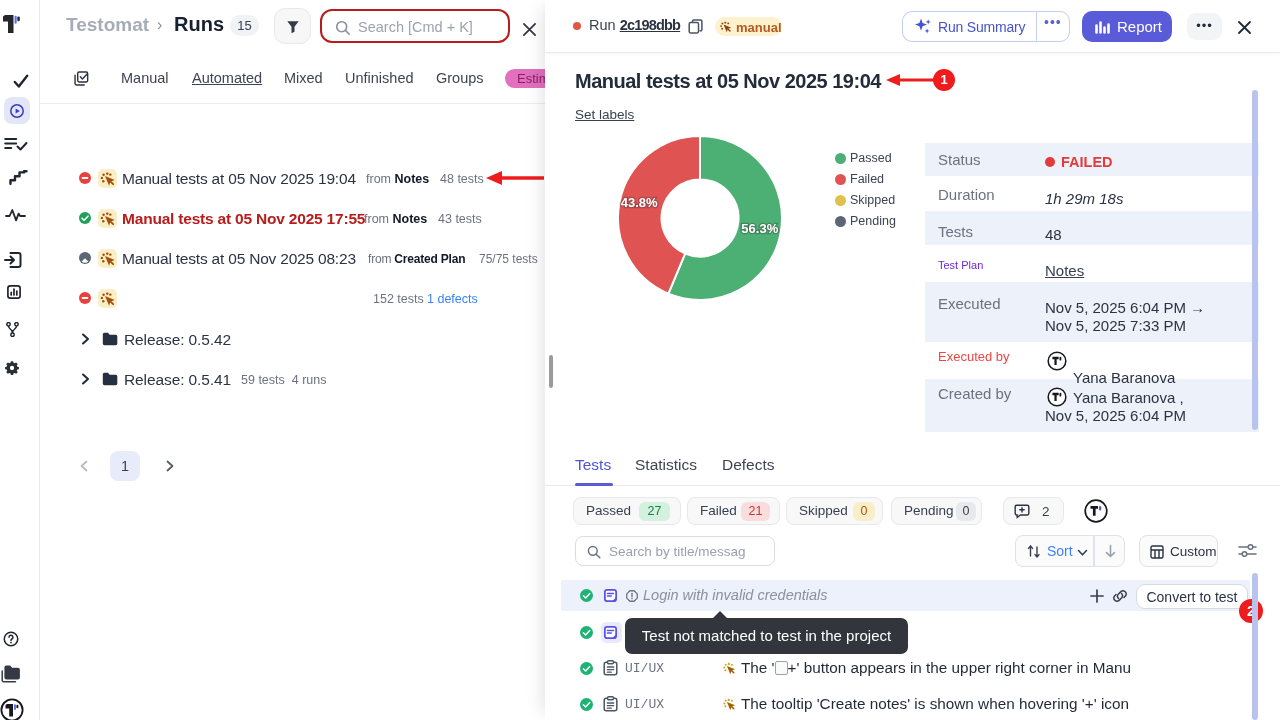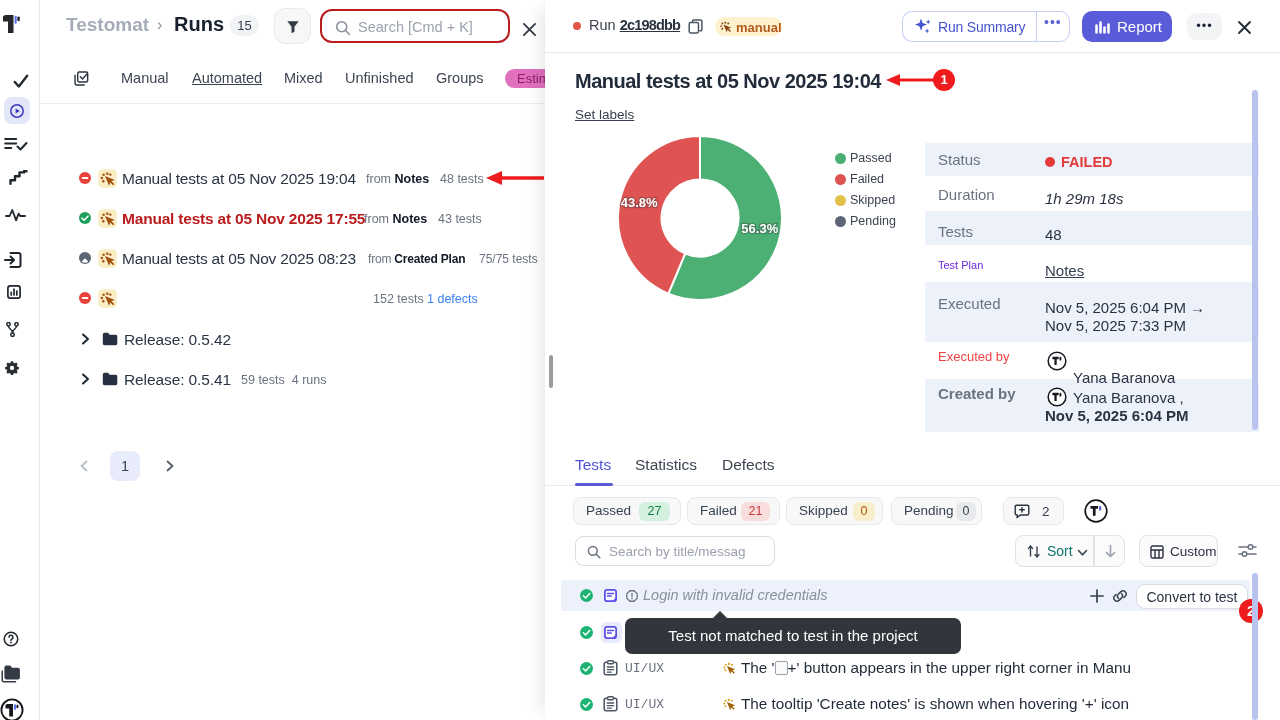--- a/index.html
+++ b/index.html
@@ -318,28 +318,28 @@
   <div class="abs" style="left:500px;top:262px;font-size:15px;color:#374151;text-decoration:underline;">Notes</div>
   <div class="abs" style="left:393px;top:295px;font-size:15px;color:#6b7280;">Executed</div>
   <div class="abs" style="left:500px;top:299px;font-size:15px;color:#2b3343;line-height:18px;">Nov 5, 2025 6:04 PM →<br>Nov 5, 2025 7:33 PM</div>
   <div class="abs" style="left:393px;top:349px;font-size:13px;color:#ef4444;">Executed by</div>
   <svg class="abs" style="left:502px;top:351px;" width="20" height="20" viewBox="0 0 24 24">
     <circle cx="12" cy="12" r="10.6" fill="#fff" stroke="#16181d" stroke-width="1.8"></circle>
     <path d="M6.5 7 h7.5 v2.8 h-2.4 v7 h-2.7 v-7 H6.5 Z" fill="#16181d"></path>
     <rect x="15" y="7" width="2.2" height="4.4" rx="1" fill="#16181d"></rect>
   </svg>
   <div class="abs" style="left:528px;top:353px;font-size:15px;color:#2b3343;margin-top:16px;">Yana Baranova</div>
-  <div class="abs" style="left:393px;top:385px;font-size:15px;color:#6b7280;font-weight:bold;">Created by</div>
+  <div class="abs" style="left:393px;top:385px;font-size:15px;color:#6b7280;">Created by</div>
   <svg class="abs" style="left:502px;top:387px;" width="20" height="20" viewBox="0 0 24 24">
     <circle cx="12" cy="12" r="10.6" fill="#fff" stroke="#16181d" stroke-width="1.8"></circle>
     <path d="M6.5 7 h7.5 v2.8 h-2.4 v7 h-2.7 v-7 H6.5 Z" fill="#16181d"></path>
     <rect x="15" y="7" width="2.2" height="4.4" rx="1" fill="#16181d"></rect>
   </svg>
   <div class="abs" style="left:528px;top:389px;font-size:15px;color:#2b3343;">Yana Baranova ,</div>
-  <div class="abs" style="left:500px;top:407px;font-size:15px;color:#2b3343;font-weight:bold;">Nov 5, 2025 6:04 PM</div>
+  <div class="abs" style="left:500px;top:407px;font-size:15px;color:#2b3343;">Nov 5, 2025 6:04 PM</div>
 
   <div class="abs" style="left:30px;top:456px;font-size:15.5px;font-weight:500;color:#4f55d2;">Tests</div>
   <div class="abs" style="left:90px;top:456px;font-size:15.5px;color:#3d4552;">Statistics</div>
   <div class="abs" style="left:177px;top:456px;font-size:15.5px;color:#3d4552;">Defects</div>
   <div class="abs" style="left:0;top:485px;width:735px;border-top:1px solid #e9eaee;"></div>
   <div class="abs" style="left:30px;top:483px;width:38px;height:3px;background:#5b5bd6;border-radius:2px;"></div>
 
   <div class="abs" style="left:28px;top:497px;width:108px;height:28px;background:#f8f8f9;border:1px solid #e7e8ea;border-radius:8px;">
     <span class="abs" style="left:12px;top:5px;font-size:13.5px;color:#374151;">Passed</span>
     <span class="abs" style="left:65px;top:4px;width:31px;height:19px;background:#d3f1de;border-radius:6px;color:#1b7e43;font-size:12.5px;text-align:center;line-height:19px;">27</span>
@@ -374,21 +374,21 @@
       <circle cx="5.8" cy="5.8" r="4.4" fill="none" stroke="#6b7280" stroke-width="1.5"></circle>
       <path d="M9.2 9.2 L12.8 12.8" stroke="#6b7280" stroke-width="1.5" stroke-linecap="round"></path>
     </svg>
     <div class="abs" style="left:33px;top:7px;font-size:13.5px;color:#9aa1ac;">Search by title/messag</div>
   </div>
   <div class="abs" style="left:470px;top:535px;width:79px;height:32px;background:#fbfbfc;border:1px solid #dfe2e6;border-radius:8px 0 0 8px;">
     <svg class="abs" style="left:11px;top:8px;" width="14" height="15" viewBox="0 0 14 15">
       <path d="M3.5 2 v10 M3.5 2 L1.5 4.4 M3.5 2 L5.5 4.4" stroke="#374151" stroke-width="1.4" fill="none" stroke-linecap="round" stroke-linejoin="round" transform="translate(0,0)"></path>
       <path d="M10 13 V3 M10 13 L8 10.6 M10 13 L12 10.6" stroke="#374151" stroke-width="1.4" fill="none" stroke-linecap="round" stroke-linejoin="round"></path>
     </svg>
-    <span class="abs" style="left:31px;top:7px;font-size:14px;color:#0f766e;">Sort</span>
+    <span class="abs" style="left:31px;top:7px;font-size:14px;color:#3b82f6;">Sort</span>
     <svg class="abs" style="left:61px;top:13px;" width="11" height="8" viewBox="0 0 11 8">
           <path d="M1.5 1.5 L5.5 5.8 L9.5 1.5" stroke="#374151" stroke-width="1.6" fill="none" stroke-linecap="round" stroke-linejoin="round"></path>
         </svg>
   </div>
   <div class="abs" style="left:549px;top:535px;width:31px;height:32px;background:#fbfbfc;border:1px solid #dfe2e6;border-radius:0 8px 8px 0;">
     <svg class="abs" style="left:9px;top:8px;" width="13" height="15" viewBox="0 0 13 15">
           <path d="M6.5 1.5 v11 M6.5 12.5 L2.5 8.6 M6.5 12.5 L10.5 8.6" stroke="#9aa1ac" stroke-width="1.6" fill="none" stroke-linecap="round" stroke-linejoin="round"></path>
         </svg>
   </div>
   <div class="abs" style="left:594px;top:535px;width:79px;height:32px;background:#fbfbfc;border:1px solid #dfe2e6;border-radius:8px;">
@@ -432,21 +432,21 @@
   <svg class="abs" style="left:35px;top:626px;" width="13" height="13" viewBox="0 0 13 13">
         <circle cx="6.5" cy="6.5" r="6.5" fill="#1db473"></circle>
         <path d="M3.4 6.8 l2.2 2.2 L9.7 4.5" stroke="#fff" stroke-width="1.5" fill="none" stroke-linecap="round" stroke-linejoin="round"></path>
       </svg>
   <div class="abs" style="left:56px;top:622px;width:21px;height:21px;background:#e8ebfd;border-radius:5px;"></div>
   <svg class="abs" style="left:59px;top:626px;" width="13" height="13" viewBox="0 0 15 15">
     <rect x="1" y="1" width="13" height="13" rx="2.6" fill="#fff" stroke="#5b50e6" stroke-width="2"></rect>
     <path d="M4 5.2 h7 M4 8.2 h4.4" stroke="#5b50e6" stroke-width="1.7" stroke-linecap="round"></path>
     <path d="M14 9.5 V12 a2 2 0 0 1 -2 2 H9.5 Z" fill="#5b50e6"></path>
   </svg>
-  <div class="abs" style="left:80px;top:618px;width:336px;height:36px;background:#32363c;border-radius:7px;color:#fff;font-size:15px;line-height:36px;text-align:center;">Test not matched to test in the project</div>
+  <div class="abs" style="left:80px;top:618px;width:283px;height:36px;background:#32363c;border-radius:7px;color:#fff;font-size:15px;line-height:36px;text-align:center;">Test not matched to test in the project</div>
   <div class="abs" style="left:168px;top:611px;width:0;height:0;border-left:7px solid transparent;border-right:7px solid transparent;border-bottom:7px solid #32363c;"></div>
 
   <svg class="abs" style="left:35px;top:662px;" width="13" height="13" viewBox="0 0 13 13">
         <circle cx="6.5" cy="6.5" r="6.5" fill="#1db473"></circle>
         <path d="M3.4 6.8 l2.2 2.2 L9.7 4.5" stroke="#fff" stroke-width="1.5" fill="none" stroke-linecap="round" stroke-linejoin="round"></path>
       </svg>
   <svg class="abs" style="left:58px;top:660px;" width="15" height="16" viewBox="0 0 15 16">
     <rect x="1.2" y="2.2" width="12.6" height="12.6" rx="2" fill="none" stroke="#4b5563" stroke-width="1.5"></rect>
     <rect x="4.6" y="0.8" width="5.8" height="3" rx="1" fill="#fff" stroke="#4b5563" stroke-width="1.4"></rect>
     <path d="M4.3 7 h6.4 M4.3 9.6 h6.4 M4.3 12.2 h4" stroke="#4b5563" stroke-width="1.3" stroke-linecap="round"></path>

